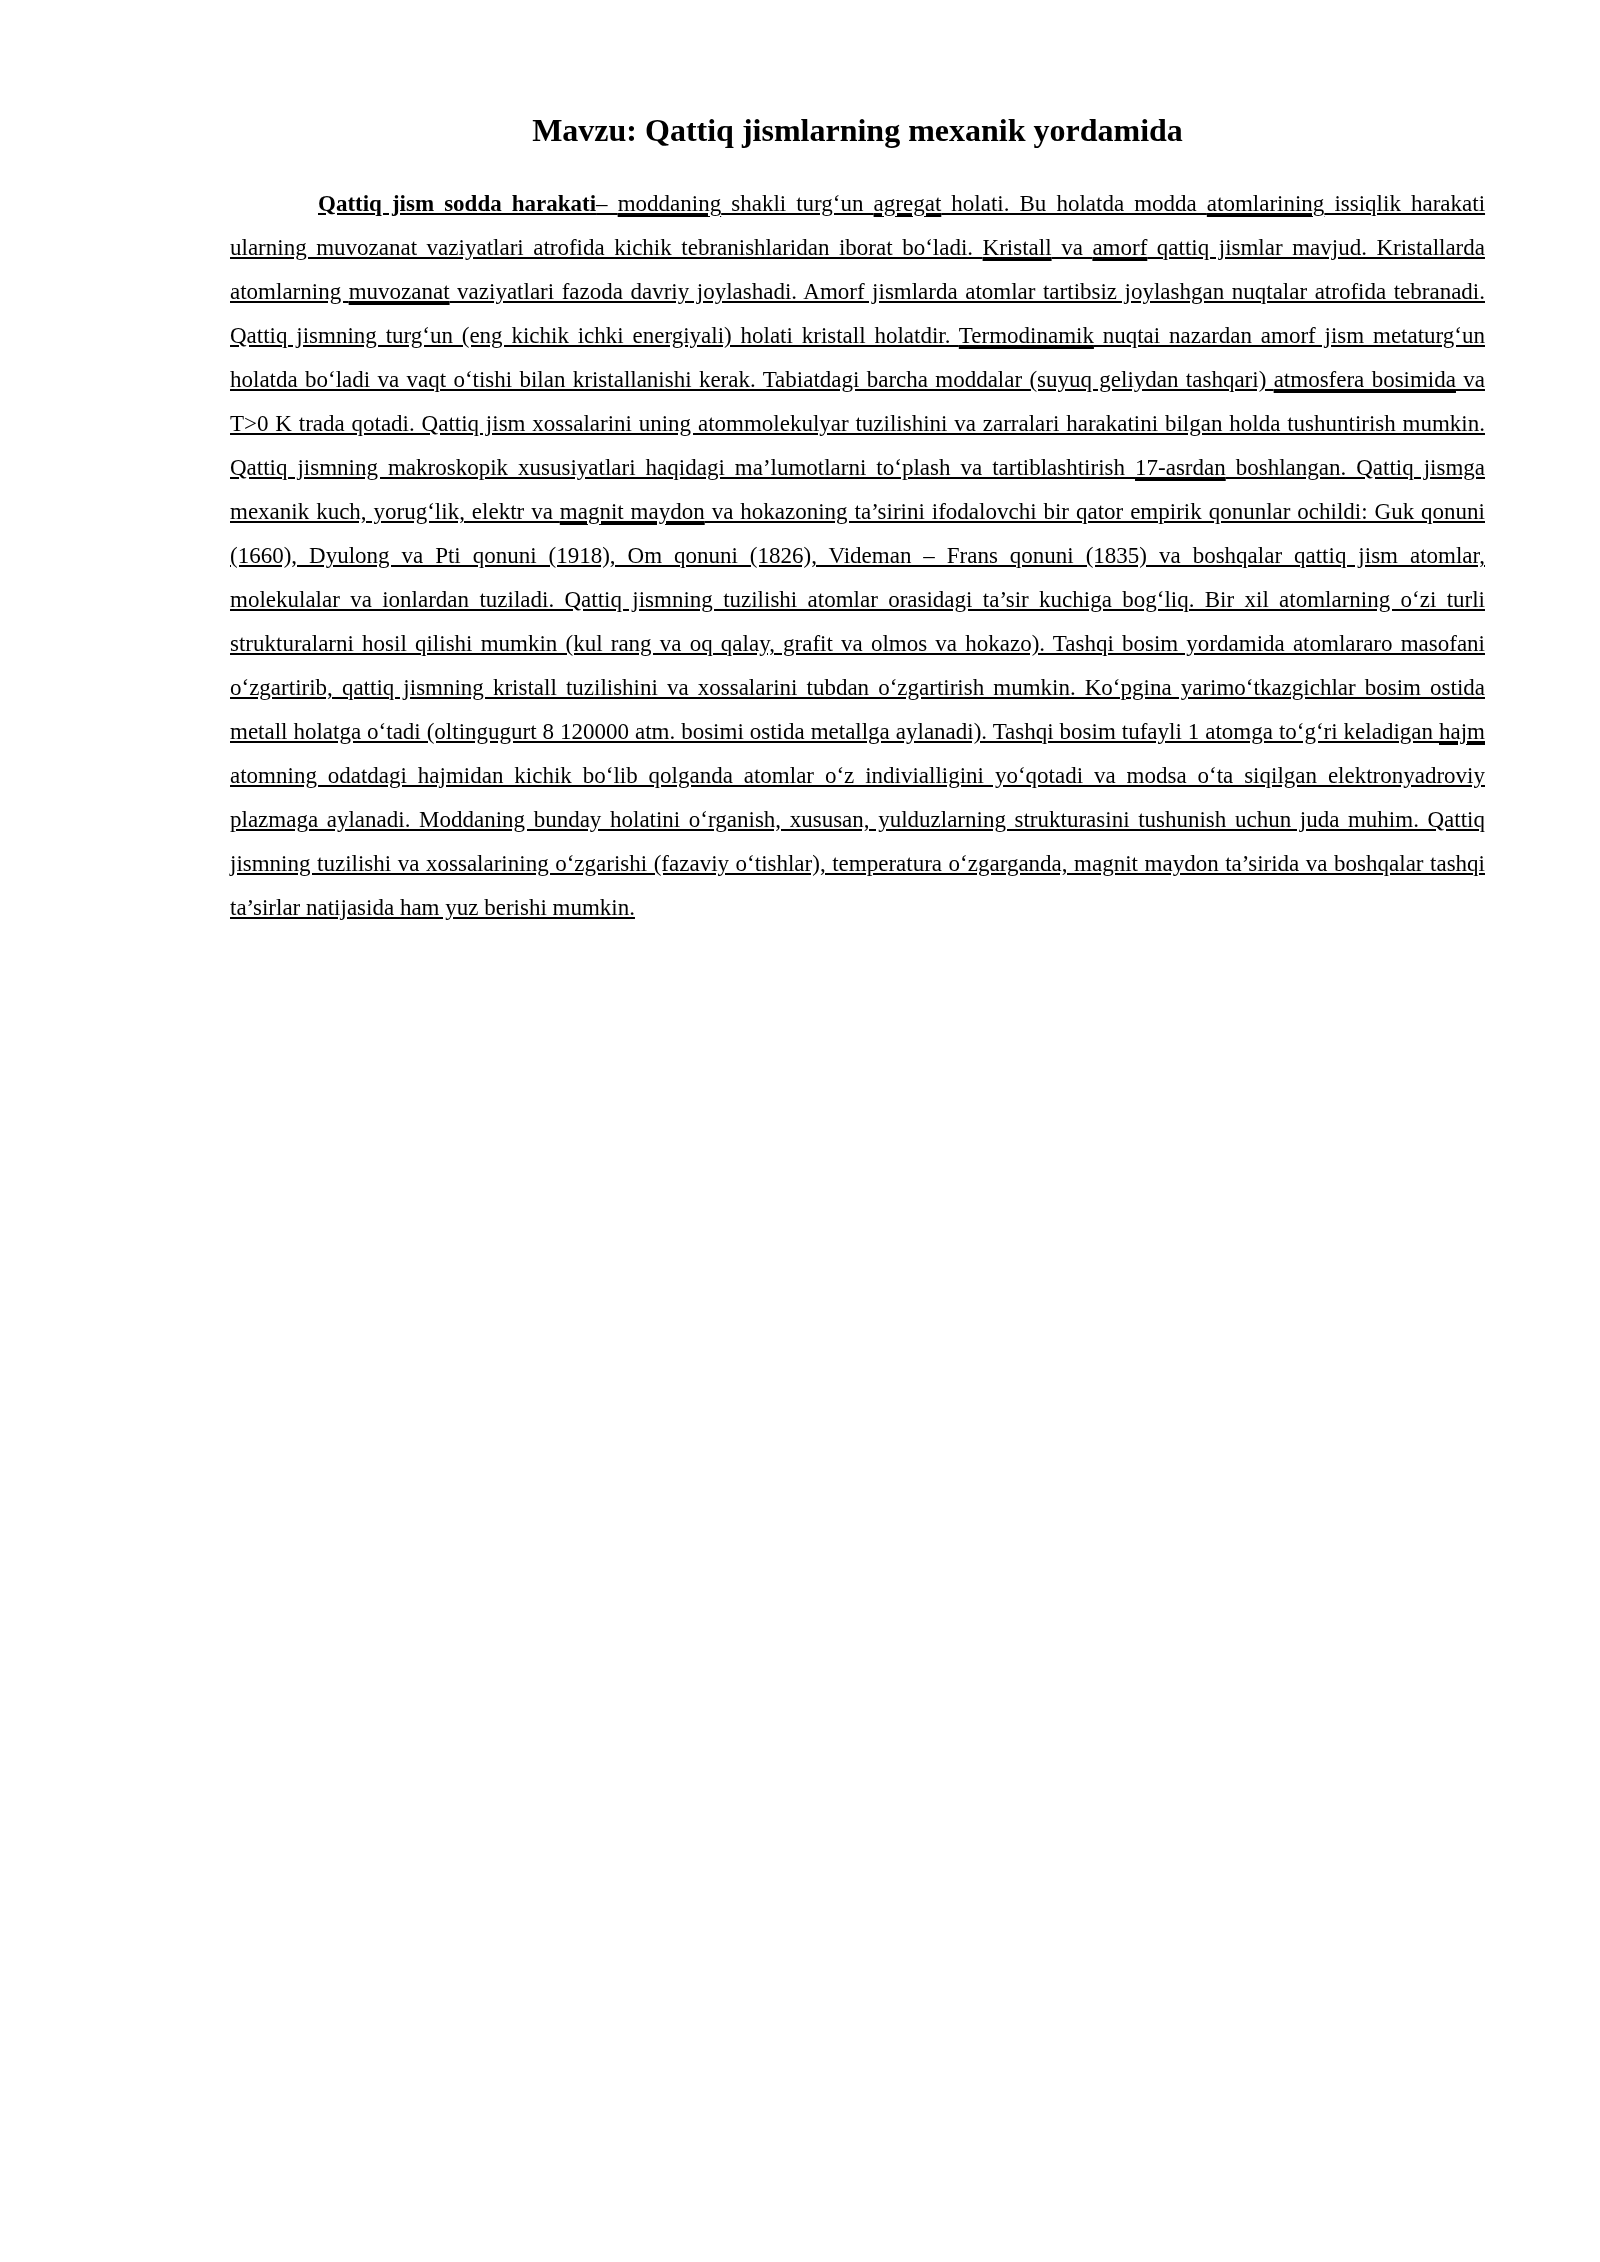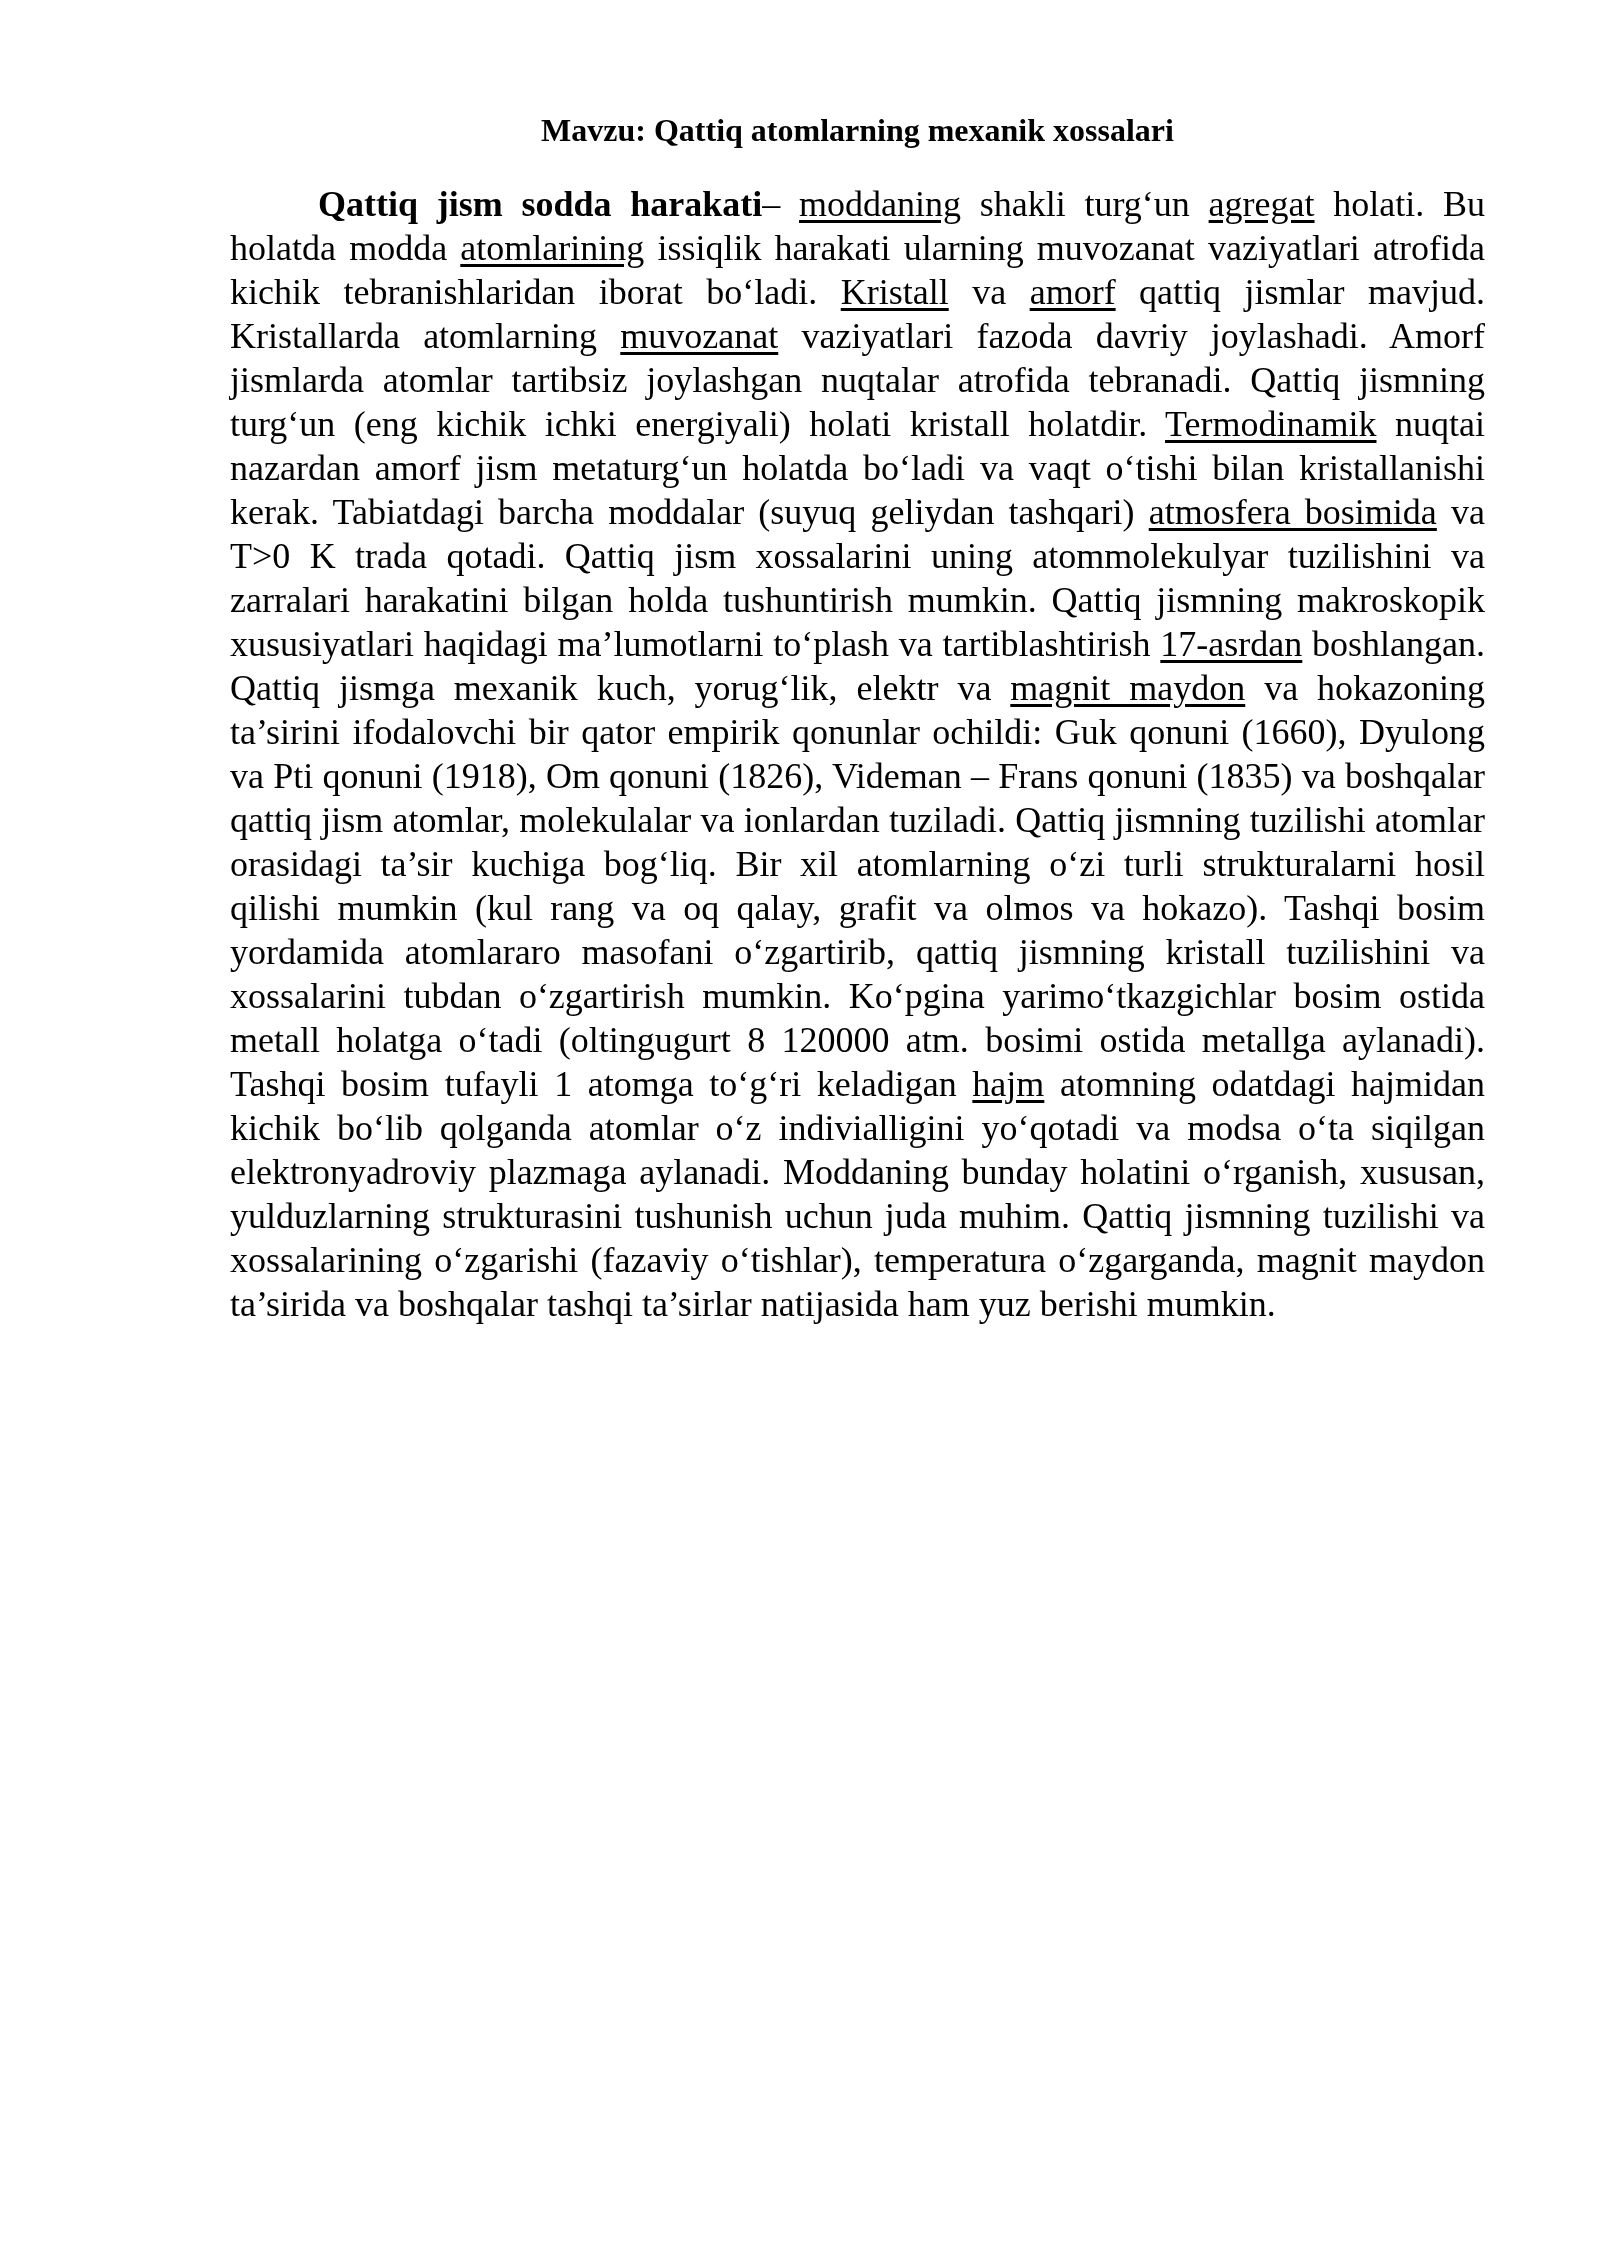--- a/index.html
+++ b/index.html
@@ -21,37 +21,38 @@
     overflow: hidden;
   }
   .doc-title {
     font-size: 32px;
     font-weight: bold;
     line-height: 44px;
     text-align: center;
     margin: 0 0 30px 0;
   }
   .body-paragraph {
-    font-size: 36px;
+    font-size: 23px;
     line-height: 44px;
     text-align: justify;
     text-indent: 88px;
     margin: 0;
+    text-decoration: underline;
   }
   .seg { }
   .seg.b {
     font-weight: bold;
   }
   .seg.u {
     text-decoration: underline;
     text-underline-offset: 4px;
   }
 </style>
 </head>
 <body>
 
 <div class="page">
 
-  <h1 class="doc-title">Mavzu: Qattiq atomlarning mexanik xossalari</h1>
+  <h1 class="doc-title">Mavzu: Qattiq jismlarning mexanik yordamida</h1>
 
   <p class="body-paragraph"><span class="seg b">Qattiq jism sodda harakati</span><span class="seg">– </span><span class="seg u">moddaning</span><span class="seg"> shakli turg‘un </span><span class="seg u">agregat</span><span class="seg"> holati. Bu holatda modda </span><span class="seg u">atomlarining</span><span class="seg"> issiqlik harakati ularning muvozanat vaziyatlari atrofida kichik tebranishlaridan iborat bo‘ladi. </span><span class="seg u">Kristall</span><span class="seg"> va </span><span class="seg u">amorf</span><span class="seg"> qattiq jismlar mavjud. Kristallarda atomlarning </span><span class="seg u">muvozanat</span><span class="seg"> vaziyatlari fazoda davriy joylashadi. Amorf jismlarda atomlar tartibsiz joylashgan nuqtalar atrofida tebranadi. Qattiq jismning turg‘un (eng kichik ichki energiyali) holati kristall holatdir. </span><span class="seg u">Termodinamik</span><span class="seg"> nuqtai nazardan amorf jism metaturg‘un holatda bo‘ladi va vaqt o‘tishi bilan kristallanishi kerak. Tabiatdagi barcha moddalar (suyuq geliydan tashqari) </span><span class="seg u">atmosfera bosimida</span><span class="seg"> va T&gt;0 K trada qotadi. Qattiq jism xossalarini uning atommolekulyar tuzilishini va zarralari harakatini bilgan holda tushuntirish mumkin. Qattiq jismning makroskopik xususiyatlari haqidagi ma’lumotlarni to‘plash va tartiblashtirish </span><span class="seg u">17-asrdan</span><span class="seg"> boshlangan. Qattiq jismga mexanik kuch, yorug‘lik, elektr va </span><span class="seg u">magnit maydon</span><span class="seg"> va hokazoning ta’sirini ifodalovchi bir qator empirik qonunlar ochildi: Guk qonuni (1660), Dyulong va Pti qonuni (1918), Om qonuni (1826), Videman – Frans qonuni (1835) va boshqalar qattiq jism atomlar, molekulalar va ionlardan tuziladi. Qattiq jismning tuzilishi atomlar orasidagi ta’sir kuchiga bog‘liq. Bir xil atomlarning o‘zi turli strukturalarni hosil qilishi mumkin (kul rang va oq qalay, grafit va olmos va hokazo). Tashqi bosim yordamida atomlararo masofani o‘zgartirib, qattiq jismning kristall tuzilishini va xossalarini tubdan o‘zgartirish mumkin. Ko‘pgina yarimo‘tkazgichlar bosim ostida metall holatga o‘tadi (oltingugurt 8 120000 atm. bosimi ostida metallga aylanadi). Tashqi bosim tufayli 1 atomga to‘g‘ri keladigan </span><span class="seg u">hajm</span><span class="seg"> atomning odatdagi hajmidan kichik bo‘lib qolganda atomlar o‘z indivialligini yo‘qotadi va modsa o‘ta siqilgan elektronyadroviy plazmaga aylanadi. Moddaning bunday holatini o‘rganish, xususan, yulduzlarning strukturasini tushunish uchun juda muhim. Qattiq jismning tuzilishi va xossalarining o‘zgarishi (fazaviy o‘tishlar), temperatura o‘zgarganda, magnit maydon ta’sirida va boshqalar tashqi ta’sirlar natijasida ham yuz berishi mumkin.</span></p>
 
 </div>
 
 </body></html>

